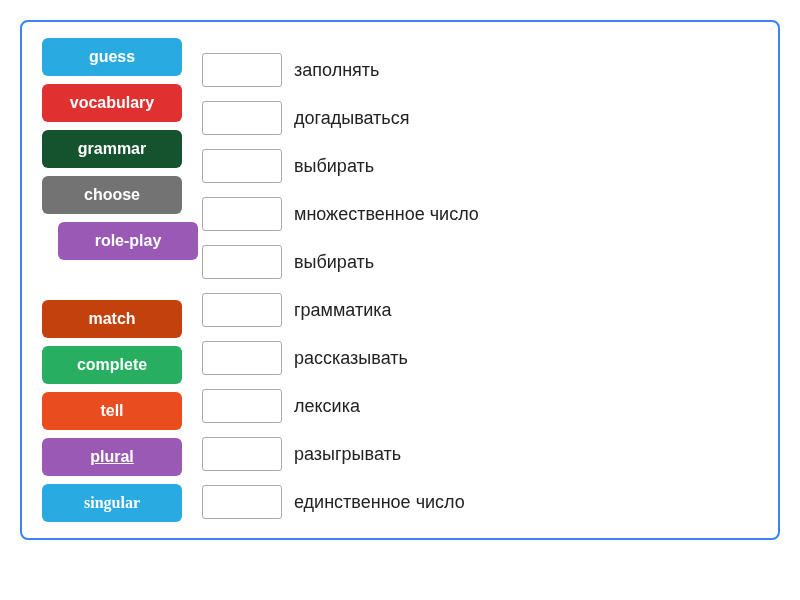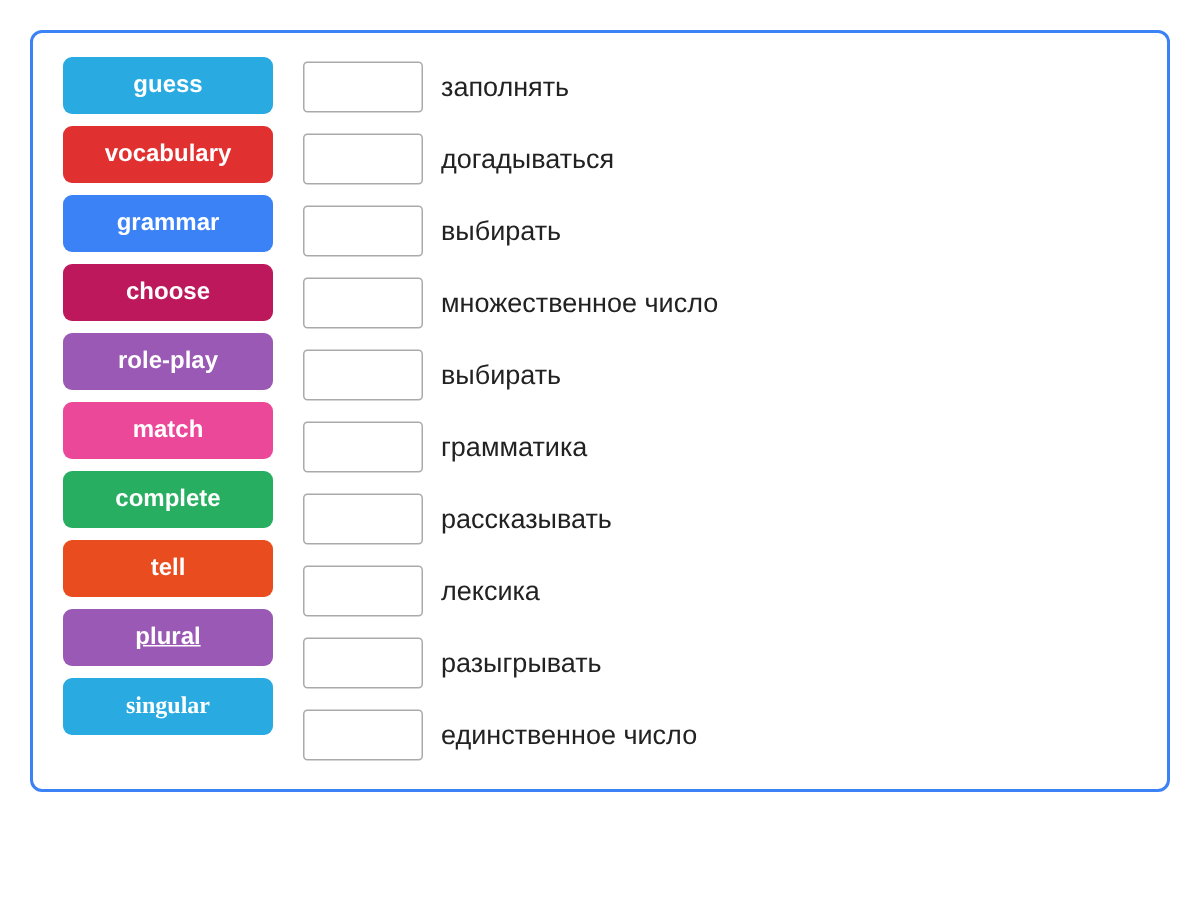--- a/index.html
+++ b/index.html
@@ -75,24 +75,24 @@
       color: #222;
     }
   </style>
 </head>
 <body>
 
 <div class="container">
   <div class="left-column">
   <button class="word-btn" style="background-color: rgb(41, 171, 226);">guess</button>
       <button class="word-btn" style="background-color: rgb(224, 48, 48);">vocabulary</button>
-      <button class="word-btn" style="background-color: #3b82f6;">grammar</button>
-      <button class="word-btn" style="background-color: #be185d;">choose</button>
-      <button class="word-btn" style="background-color: rgb(155, 89, 182);">role-play</button>
-      <button class="word-btn" style="background-color: #ec4899;">match</button>
+      <button class="word-btn" style="background-color: #14532d;">grammar</button>
+      <button class="word-btn" style="background-color: #737373;">choose</button>
+      <button class="word-btn" style="background-color: rgb(155, 89, 182); margin-left: 16px;">role-play</button>
+      <button class="word-btn" style="background-color: #c2410c; margin-top: 32px;">match</button>
       <button class="word-btn" style="background-color: rgb(39, 174, 96);">complete</button>
       <button class="word-btn" style="background-color: rgb(232, 76, 31);">tell</button>
       <button class="word-btn" style="background-color: rgb(155, 89, 182); text-decoration: underline;">plural</button>
       <button class="word-btn" style="background-color: rgb(41, 171, 226); font-family: Liberation Serif, serif;">singular</button>
     </div>
   <div class="right-column">
   <div class="match-row">
         <input type="text" class="answer-box" style="">
         <span class="translation">заполнять</span>
       </div>

